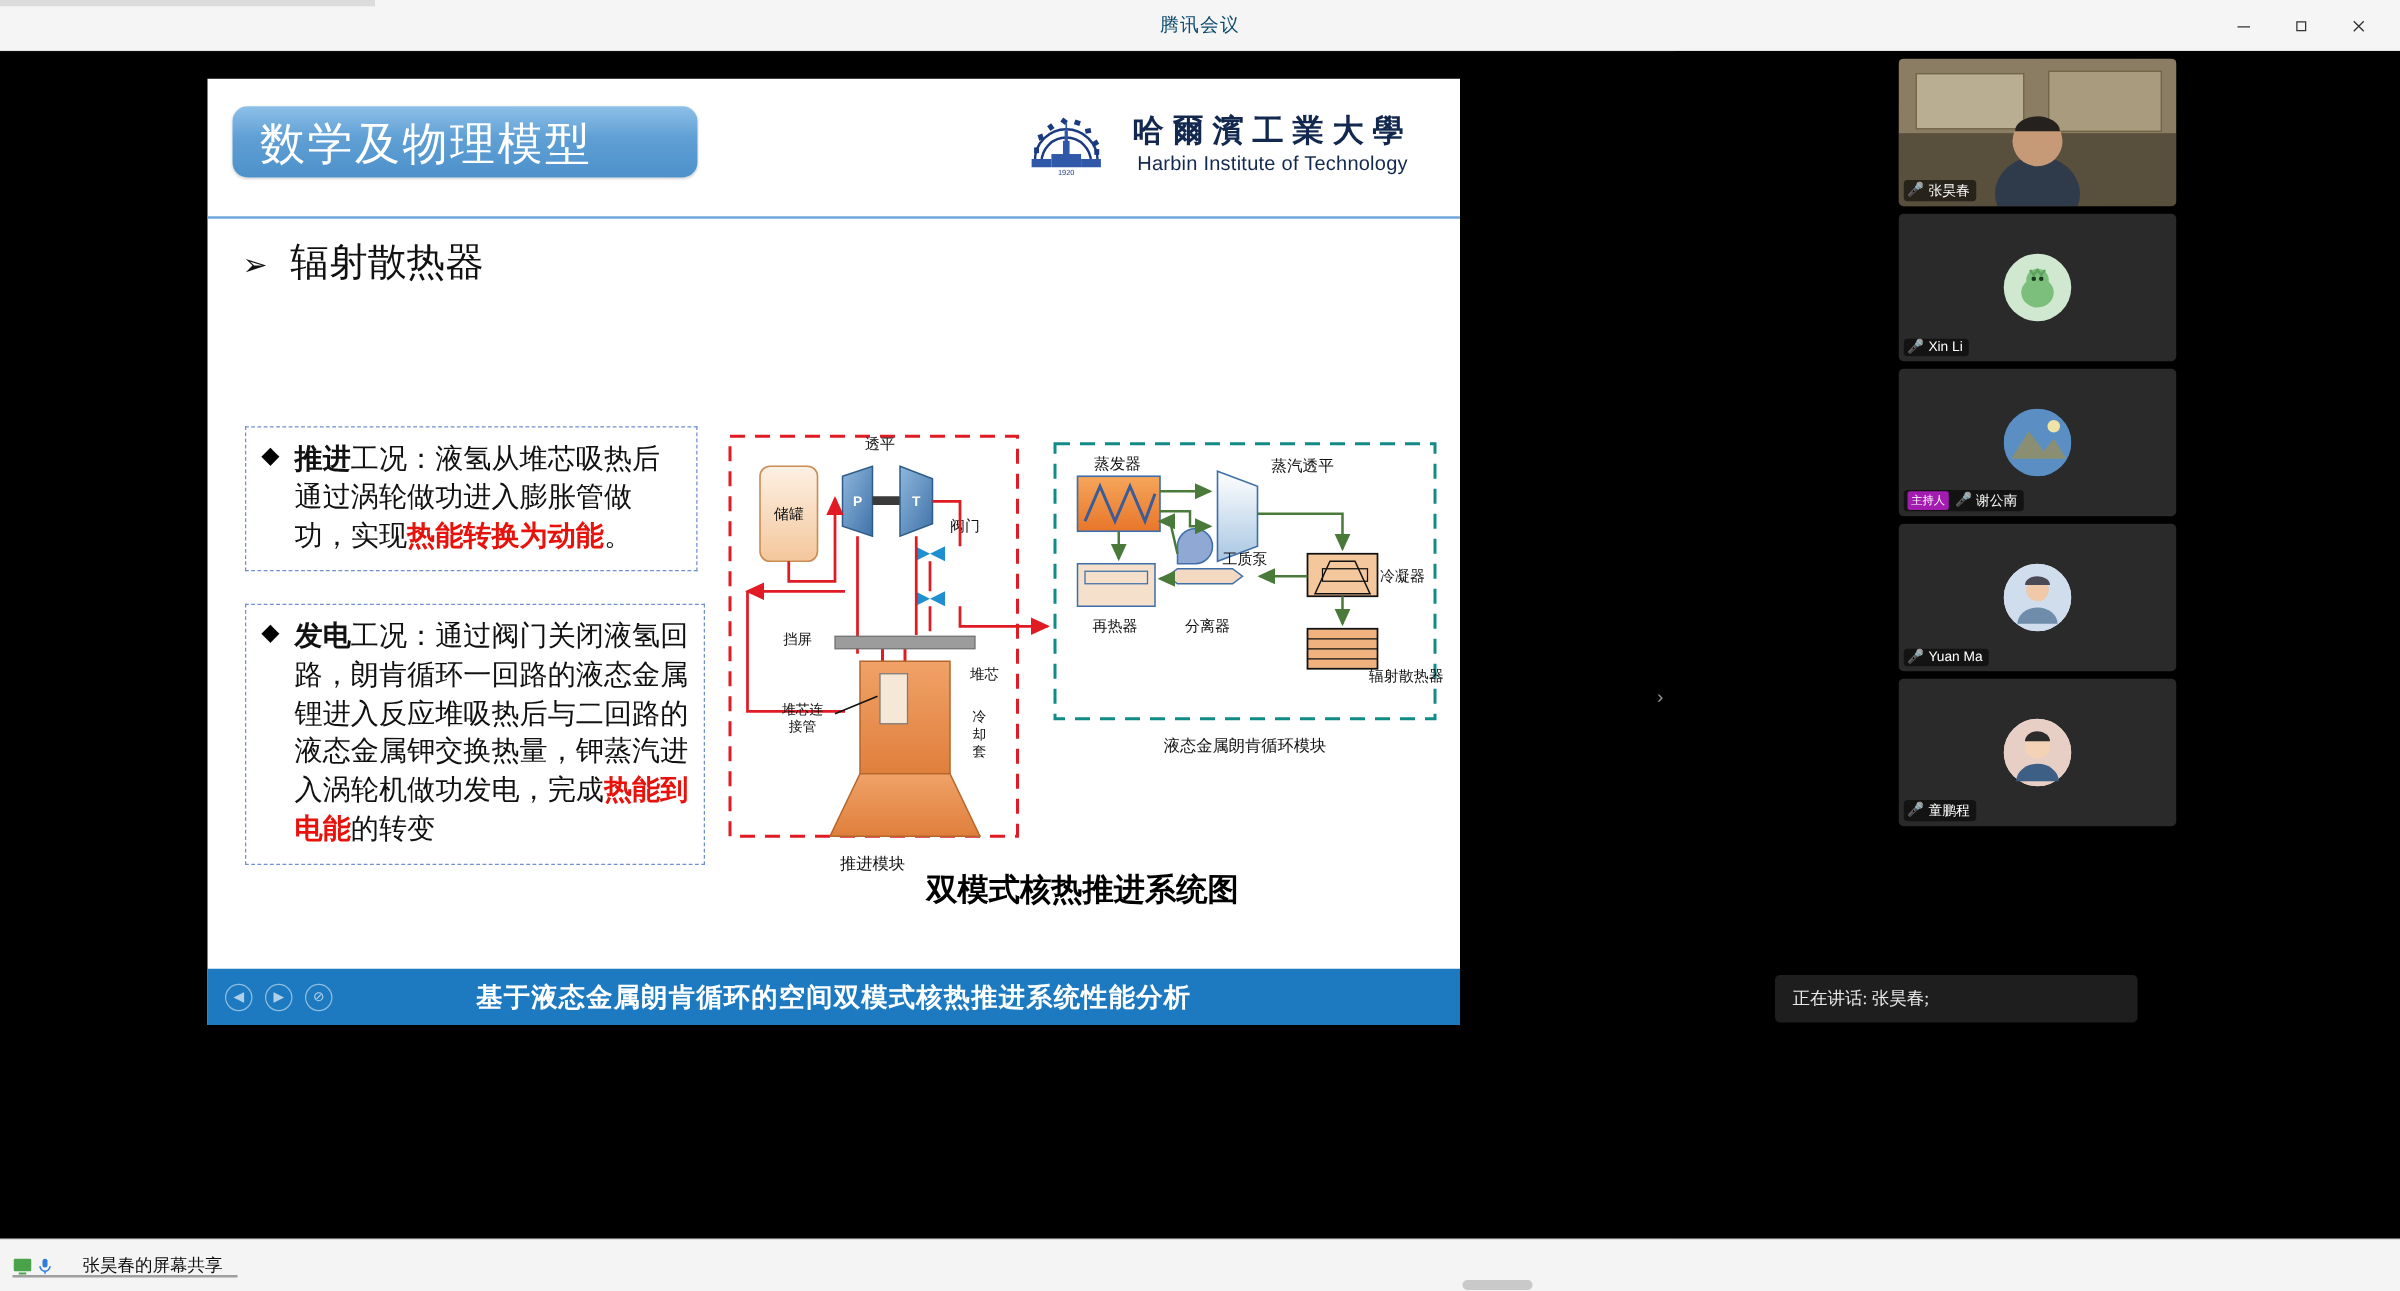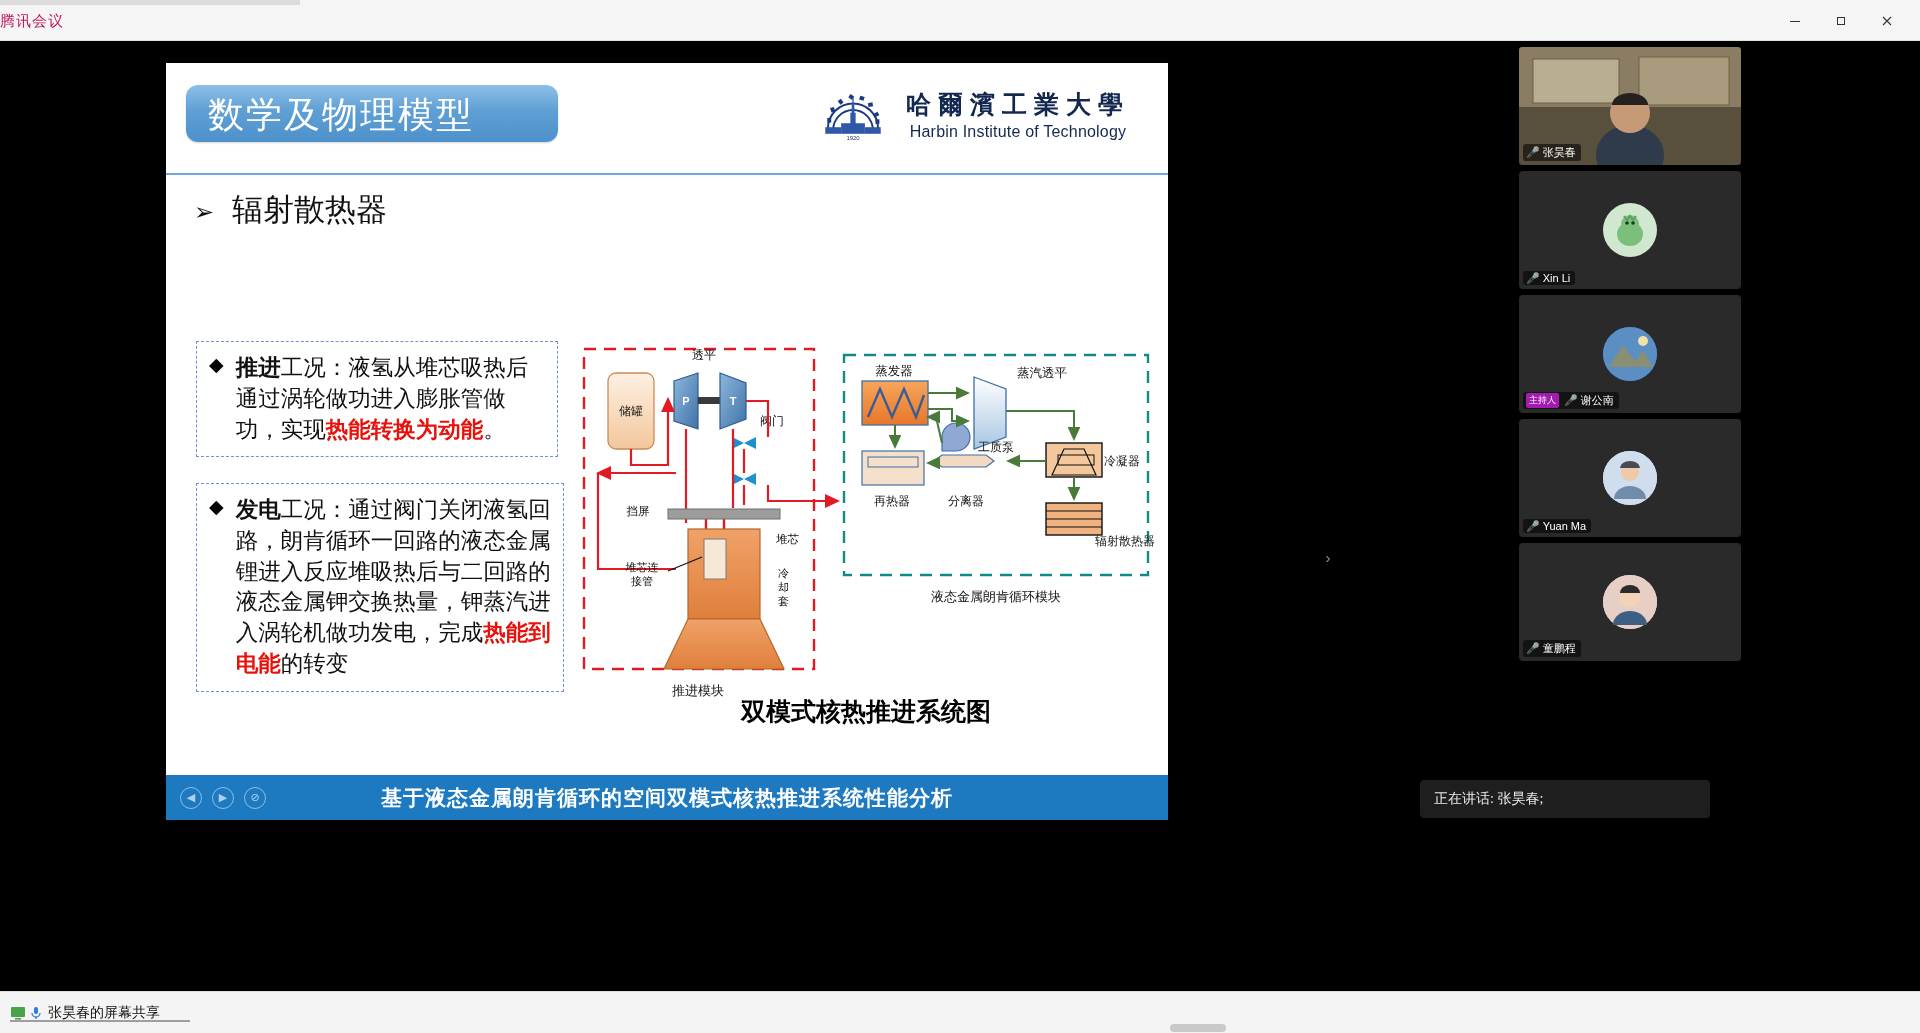--- a/index.html
+++ b/index.html
@@ -4,21 +4,21 @@
 <style>
   * { margin:0; padding:0; box-sizing:border-box; }
   html,body { width:1920px; height:1033px; overflow:hidden;
     font-family:"Liberation Sans","DejaVu Sans",sans-serif; background:#000; }
 
   
   .titlebar { position:absolute; left:0; top:0; width:1920px; height:41px;
     background:#f5f5f5; border-bottom:1px solid #e2e2e2; }
   .tb-ghost { position:absolute; left:0; top:0; width:300px; height:5px; background:#dcdcdc; }
   .tb-title { position:absolute; left:0; top:0; width:1920px; height:41px;
-    line-height:41px; font-size:15px; color:#be185d;
+    line-height:41px; text-align:center; font-size:15px; color:#0c4a6e;
     letter-spacing:1px; }
   .tb-ctrls { position:absolute; right:10px; top:0; height:41px;
     display:flex; align-items:center; gap:0px; }
   .tb-btn { width:46px; height:41px; display:flex; align-items:center;
     justify-content:center; color:#333; }
   .tb-btn svg { display:block; }
 
   
   .stage { position:absolute; left:0; top:41px; width:1920px; height:950px;
     background:#2b2b2b; }
@@ -122,21 +122,21 @@
 
   
   .toast { position:absolute; left:1420px; top:780px; width:290px; height:38px;
     background:#1e1e1e; border-radius:4px; display:flex; align-items:center;
     padding-left:14px; font-size:14px; color:#e9e9e9;font-family:Liberation Serif, serif; }
 
   
   .taskbar { position:absolute; left:0; top:991px; width:1920px; height:42px;
     background:#f4f4f4; border-top:1px solid #dcdcdc; }
   .tb-item { position:absolute; left:6px; top:5px; height:32px;
-    display:flex; align-items:center; gap:6px; padding:0 10px 0 4px; }
+    display:flex; align-items:center; gap:24px; padding:0 10px 0 4px; }
   .tb-item .glyphs { display:flex; align-items:center; gap:4px; }
   .tb-item .lbl { font-size:14px; color:#111; }
   .tb-underline { position:absolute; left:10px; top:1020px; width:180px;
     height:2px; background:#9e9e9e; }
   .tb-center-pill { position:absolute; left:1170px; top:1024px; width:56px;
     height:8px; background:#c9c9c9; border-radius:4px; }
   .stage-strip { position:absolute; left:0; top:975px; width:1336px; height:16px;
     background:#000; }
 </style>
 </head>

